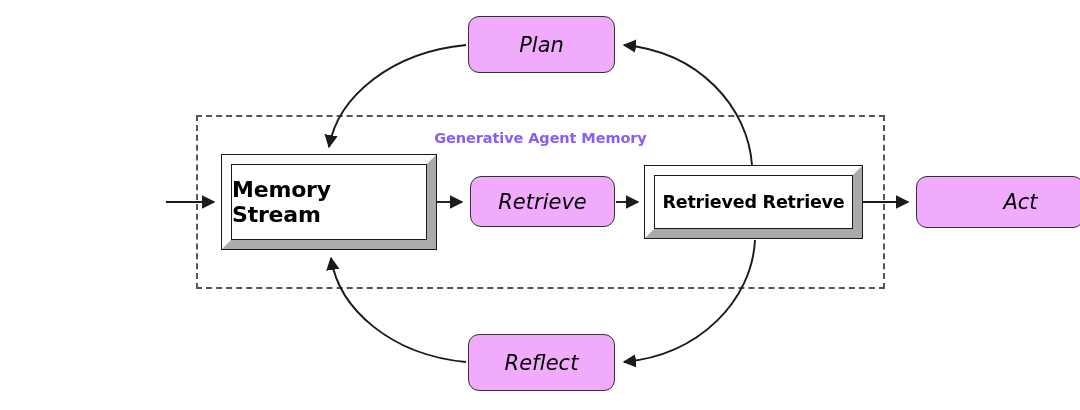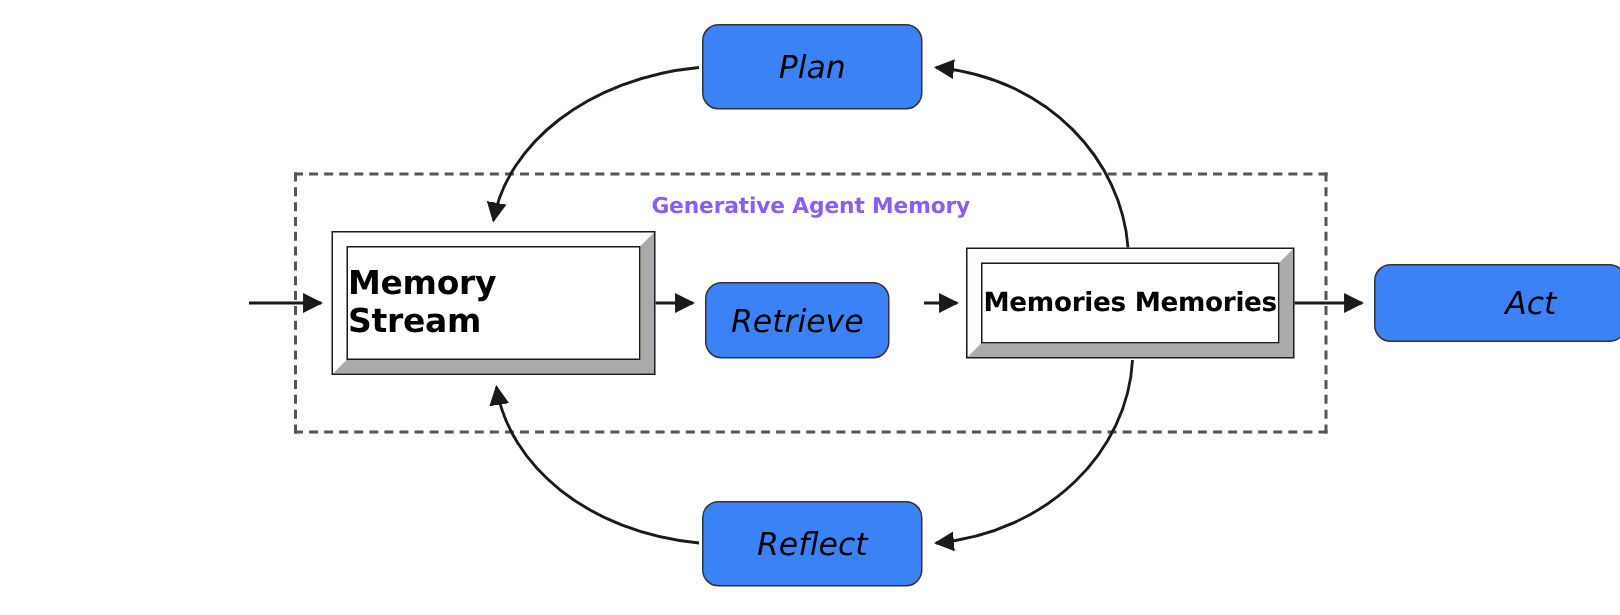--- a/index.html
+++ b/index.html
@@ -45,37 +45,37 @@
     font-size: 14.5px;
     font-weight: bold;
     color: #8b5cf6;
     letter-spacing: -0.1px;
   }
 
   
   .node-round {
     position: absolute;
     box-sizing: border-box;
-    background: #3b82f6;
+    background: #f0abfc;
     border: 1.6px solid #333333;
     border-radius: 11px;
     display: flex;
     align-items: center;
     justify-content: center;
     font-style: italic;
     font-size: 21px;
     color: #000000;
     z-index: 3;
   }
 
   
   .node-3d {
     position: absolute;
     box-sizing: border-box;
-    background: #bef264;
+    background: #f0abfc;
     border-style: solid;
     border-width: 9px;
     border-top-color: #fdfdfd;
     border-left-color: #fdfdfd;
     border-right-color: #aaaaaa;
     border-bottom-color: #aaaaaa;
     outline: 1.5px solid #1a1a1a;
     outline-offset: -0.5px;
     z-index: 3;
   }
@@ -92,21 +92,21 @@
     letter-spacing: -0.2px;
   }
 
   #memory-stream { left: 222px; top: 155px; width: 214px; height: 94px; }
   #memory-stream .inner { font-size: 22px; }
 
   #retrieved-memories { left: 645px; top: 166px; width: 217px; height: 72px; }
   #retrieved-memories .inner { font-size: 17.5px; }
 
   #perceive { left: 24px;  top: 176px; width: 141px; height: 52px; }
-  #retrieve { left: 470px; top: 188px; width: 123px; height: 51px; }
+  #retrieve { left: 470px; top: 176px; width: 145px; height: 51px; }
   #act      { left: 916px; top: 176px; width: 168px; height: 52px; padding-left: 41px; }
   #plan     { left: 468px; top: 16px;  width: 147px; height: 57px; }
   #reflect  { left: 468px; top: 334px; width: 147px; height: 57px; }
 </style>
 </head>
 <body>
 
 <div id="canvas">
 
   <div class="boundary"></div>
@@ -145,21 +145,21 @@
       <span>Memory Stream</span>
     </div>
   </div>
 
   <div class="node-round" id="retrieve">
     <span>Retrieve</span>
   </div>
 
   <div class="node-3d" id="retrieved-memories">
     <div class="inner">
-      <span>Memories Memories</span>
+      <span>Retrieved Retrieve</span>
     </div>
   </div>
 
   <div class="node-round" id="act">
     <span>Act</span>
   </div>
 
   <div class="node-round" id="plan">
     <span>Plan</span>
   </div>

